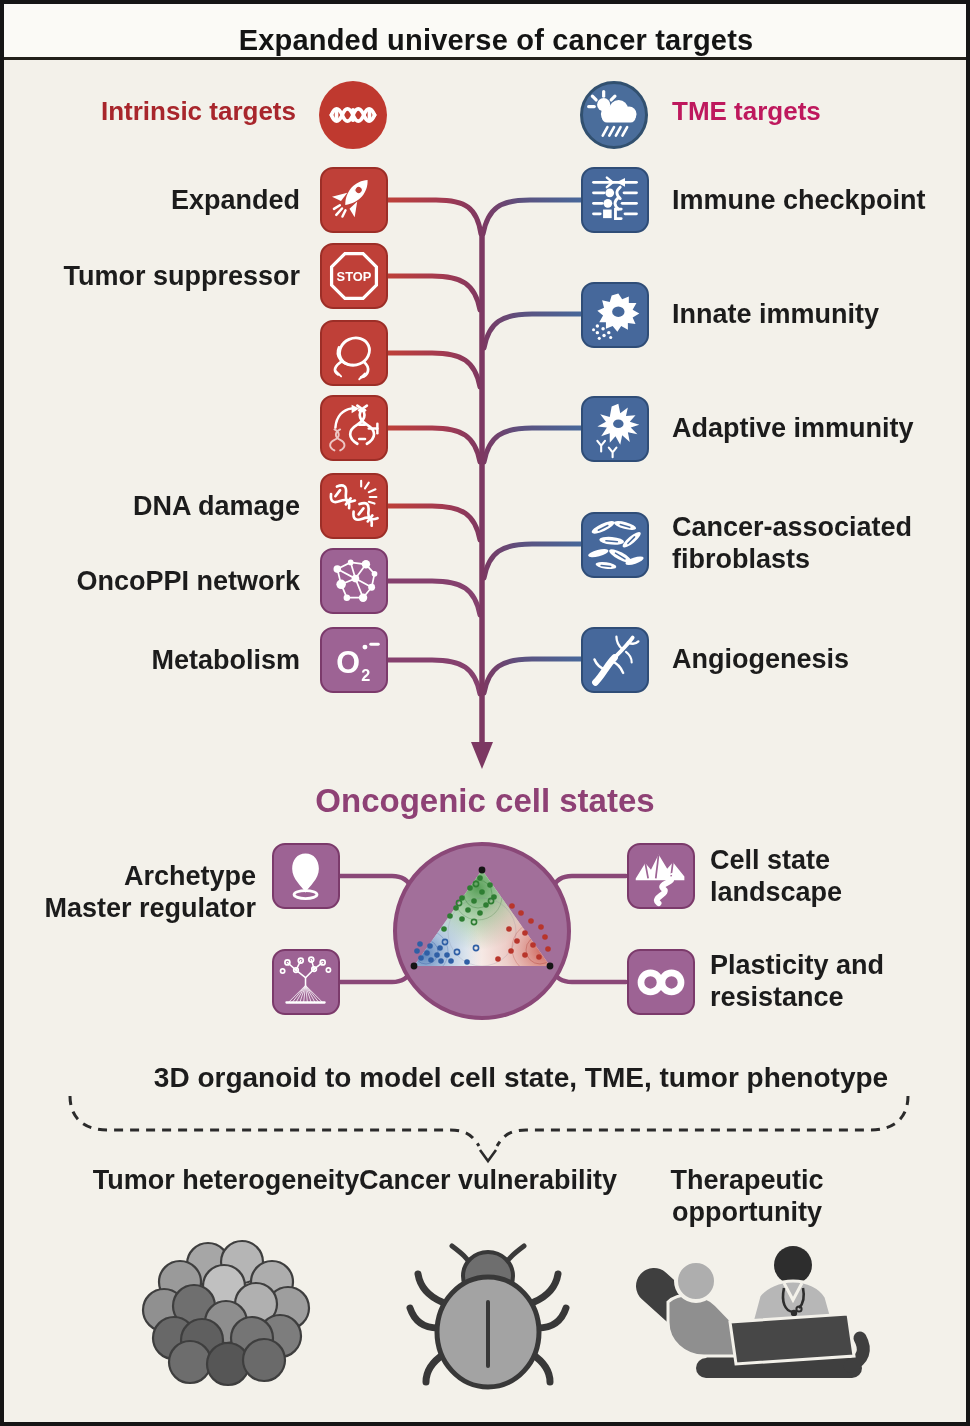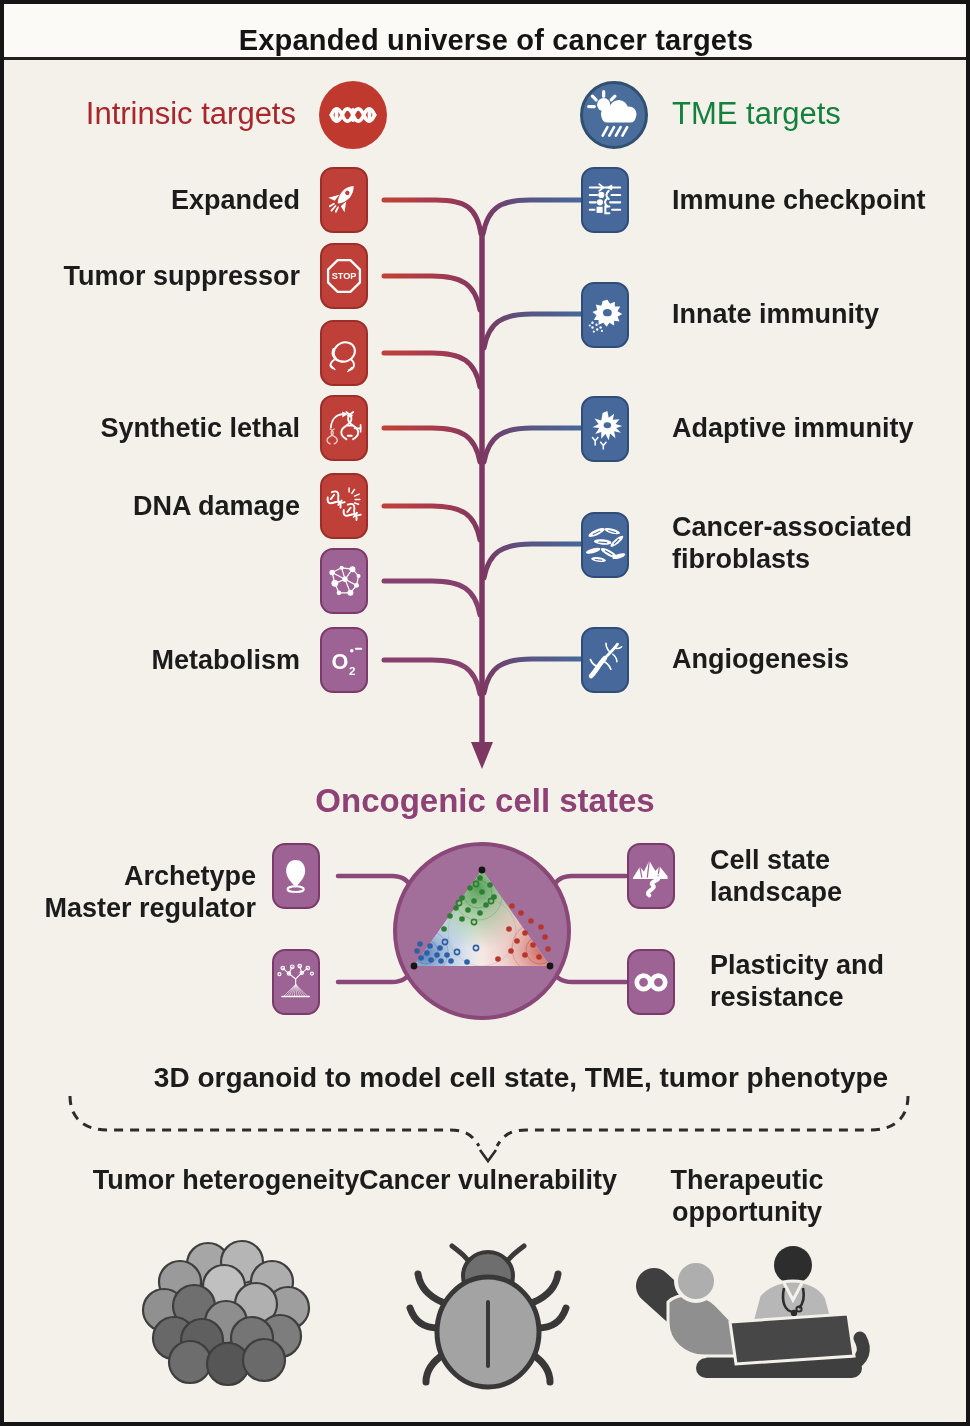--- a/index.html
+++ b/index.html
@@ -10,26 +10,26 @@
   }
   #titlebar{
     position:absolute;left:0;top:0;width:100%;height:53px;
     background:#fbfaf6;border-bottom:3px solid #23201a;
     display:flex;align-items:flex-end;justify-content:center;padding-left:11px;
   }
   #titlebar .t{font-size:29px;font-weight:700;color:#141414;letter-spacing:.2px;}
   .lbl{position:absolute;font-weight:700;font-size:27px;line-height:32px;color:#1c1c1c;z-index:4;}
   .lbl.r{text-align:right;}
   .lbl.c{text-align:center;}
-  .hdr{position:absolute;font-weight:400;font-size:31px;z-index:4;}
+  .hdr{position:absolute;font-weight:700;font-size:26px;z-index:4;}
   .hdr.red{color:#a8262c;}
-  .hdr.blue{color:#15803d;}
+  .hdr.blue{color:#be185d;}
   .hdr.purple{position:absolute;width:100%;text-align:center;font-weight:700;font-size:33px;color:#8e4175;z-index:4;}
   .caption{position:absolute;width:100%;text-align:center;font-weight:700;font-size:28px;color:#1c1c1c;z-index:4;}
-  .sq{position:absolute;width:48px;height:66px;border-radius:13px;box-sizing:border-box;z-index:5;
+  .sq{position:absolute;width:68px;height:66px;border-radius:13px;box-sizing:border-box;z-index:5;
       display:flex;align-items:center;justify-content:center;}
   .sq svg{width:100%;height:100%;display:block;}
   .sq.red{background:#bf4038;border:2px solid #9c2e27;}
   .sq.blue{background:#46689b;border:2px solid #2f4d77;}
   .sq.purple{background:#9d6394;border:2px solid #7b3a6b;}
   .circ{position:absolute;width:68px;height:68px;border-radius:50%;box-sizing:border-box;z-index:5;
       display:flex;align-items:center;justify-content:center;}
   .circ svg{width:100%;height:100%;display:block;}
   .circ.red{background:#bf392f;}
   .circ.blue{background:#4a6d9b;border:3px solid #31506f;}
@@ -298,21 +298,20 @@
         <path d="M21,40 a16,14 0 0 1 -2,-18" stroke-width="2.2"></path>
         <path d="M26,43 a16,14 0 0 1 -6,-23" stroke-width="2.2"></path>
       </g>
       <path d="M20,41 C12,46 10,52 16,55" stroke-width="2.8"></path>
       <path d="M43,42 C50,48 48,56 40,58" stroke-width="2.8"></path>
       <line x1="13" y1="51" x2="19" y2="57" stroke-width="2"></line>
       <line x1="44" y1="54" x2="38" y2="60" stroke-width="2"></line>
     </svg>
   </div>
 
-  <div class="lbl r" style="left:16px;top:408px;width:280px;">Synthetic lethal</div>
   <div class="sq red" style="left:316px;top:391px;">
     <svg viewBox="0 0 65 65" fill="none" stroke="#fff" stroke-linecap="round">
       <g stroke-width="2.8">
         <path d="M36,9 C46,15 46,23 36,29 C26,35 26,43 36,49"></path>
         <path d="M46,9 C36,15 36,23 46,29 C56,35 56,43 46,49"></path>
         <line x1="38" y1="14" x2="44" y2="14"></line>
           <line x1="38" y1="29" x2="44" y2="29"></line>
           <line x1="38" y1="44" x2="44" y2="44"></line>
       </g>
       <g opacity="0.7" stroke-width="2">
@@ -342,20 +341,21 @@
       <g stroke-width="2.2">
         <line x1="44" y1="14" x2="48" y2="8"></line>
           <line x1="48" y1="18" x2="55" y2="15"></line>
         <line x1="49" y1="23" x2="56" y2="23"></line>
           <line x1="40" y1="12" x2="40" y2="6"></line>
         <line x1="48" y1="28" x2="54" y2="30"></line>
       </g>
     </svg>
   </div>
 
+  <div class="lbl r" style="left:16px;top:561px;width:280px;">OncoPPI network</div>
   <div class="sq purple" style="left:316px;top:544px;">
     <svg viewBox="0 0 65 65">
       <g stroke="#fff" stroke-width="1.8" fill="none">
         <path d="M15,20 L29,13 L45,15 L54,25 M15,20 L19,36 L34,30 L45,15 M19,36 L25,50 L42,50 L34,30 M42,50 L51,39 L54,25 M34,30 L51,39 M29,13 L34,30 M15,20 L34,30"></path>
       </g>
       <g fill="#fff">
         <circle cx="15" cy="20" r="4"></circle>
           <circle cx="29" cy="13" r="3"></circle>
           <circle cx="45" cy="15" r="4.4"></circle>
         <circle cx="54" cy="25" r="3"></circle>

